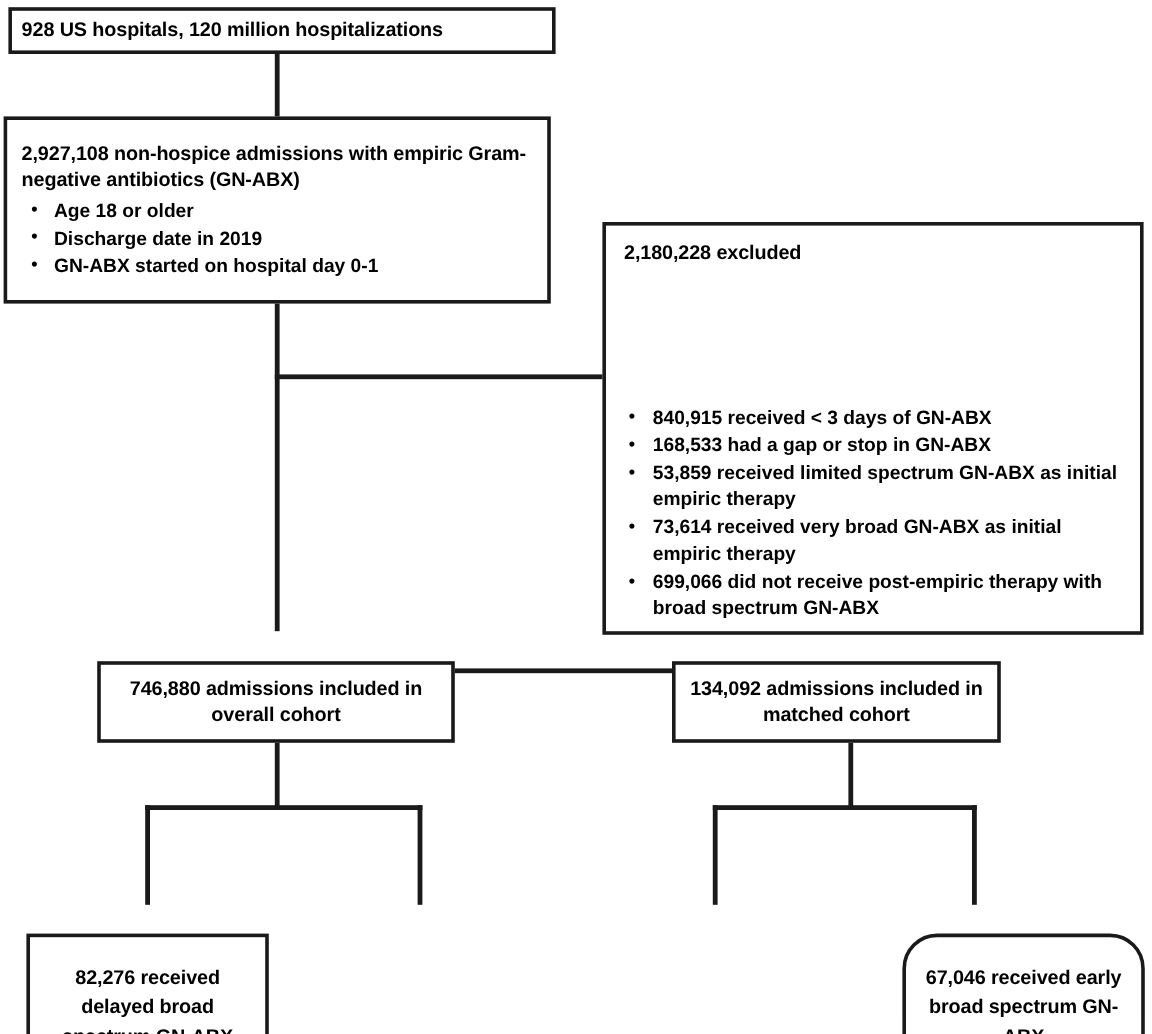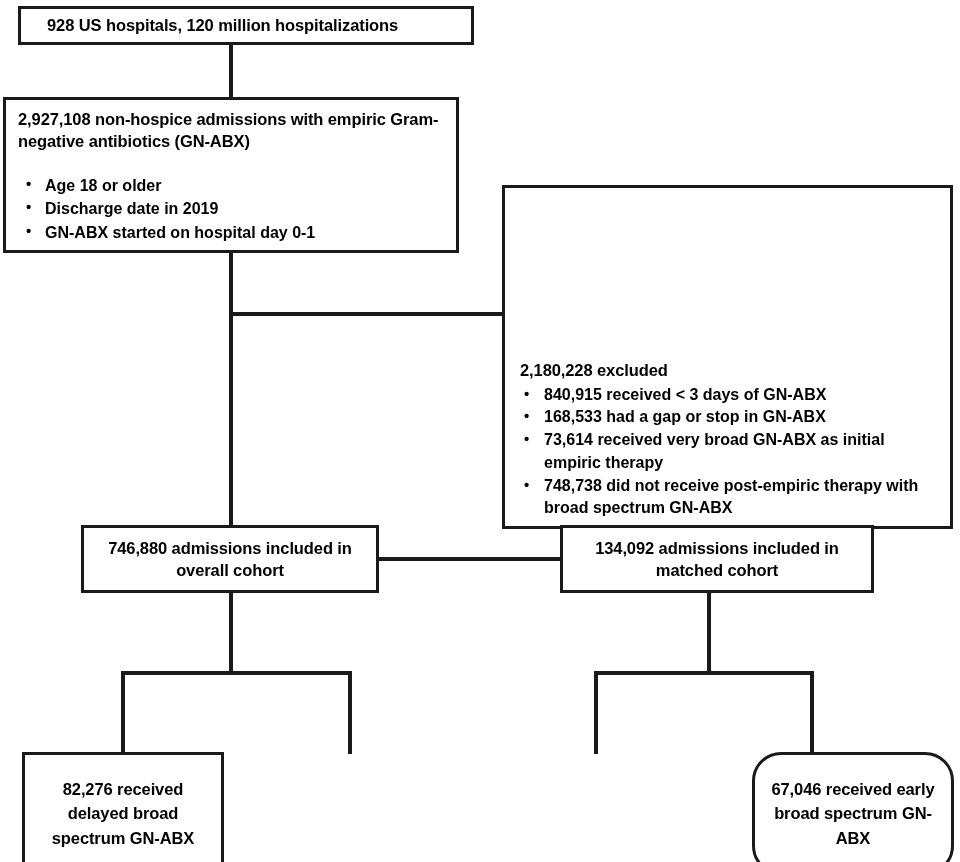--- a/index.html
+++ b/index.html
@@ -30,57 +30,58 @@
     z-index: 2;
   }
   .box-title {
     font-weight: bold;
     font-size: 16.5px;
     line-height: 1.32;
     letter-spacing: -0.1px;
   }
   .box-center {
     text-align: center;
+    margin-top: 26px;
   }
   .box-center .box-title {
     text-align: center;
   }
   
   #box-source {
-    left: 18px;
+    left: 7px;
     top: 6px;
     width: 456px;
     height: 39px;
-    padding: 0 26px;
+    padding: 0 8px;
     justify-content: center;
   }
   #box-source .box-title {
     font-size: 16.5px;
   }
   
   #box-eligible {
     left: 3px;
     top: 97px;
     width: 456px;
     height: 156px;
     padding: 9px 12px 6px 12px;
-    justify-content: space-between;
+    justify-content: center;
   }
   #box-eligible .box-title {
     font-size: 16.5px;
     margin-bottom: 3px;
   }
   
   #box-excluded {
     left: 502px;
     top: 185px;
     width: 451px;
     height: 344px;
     padding: 13px 11px 6px 15px;
-    justify-content: flex-end;
+    justify-content: space-between;
   }
   #box-excluded .box-title {
     font-size: 16.5px;
     margin-bottom: 2px;
   }
   
   ul.bullets {
     list-style: none;
     margin: 0;
     padding: 0;
@@ -111,21 +112,21 @@
   #box-overall {
     left: 81px;
     top: 525px;
     width: 298px;
     height: 68px;
     padding: 0 8px;
   }
   #box-matched {
     left: 560px;
     top: 525px;
-    width: 314px;
+    width: 274px;
     height: 68px;
     padding: 0 8px;
   }
   #box-overall .box-title,
   #box-matched .box-title {
     font-size: 16.5px;
     line-height: 1.36;
   }
   
   .box-outcome {
@@ -185,22 +186,23 @@
       <li>Discharge date in 2019</li>
       <li>GN-ABX started on hospital day 0-1</li>
     </ul>
   </div>
 
   <div class="box" id="box-excluded">
     <div class="box-title">2,180,228 excluded</div>
     <ul class="bullets">
       <li>840,915 received &lt; 3 days of GN-ABX</li>
       <li>168,533 had a gap or stop in GN-ABX</li>
+      <li>53,859 received limited spectrum GN-ABX as initial empiric therapy</li>
       <li>73,614 received very broad GN-ABX as initial empiric therapy</li>
-      <li>748,738 did not receive post-empiric therapy with broad spectrum GN-ABX</li>
+      <li>699,066 did not receive post-empiric therapy with broad spectrum GN-ABX</li>
     </ul>
   </div>
 
   <div class="box box-center" id="box-overall">
     <div class="box-title">746,880 admissions included in overall cohort</div>
   </div>
 
   <div class="box box-center" id="box-matched">
     <div class="box-title">134,092 admissions included in matched cohort</div>
   </div>

